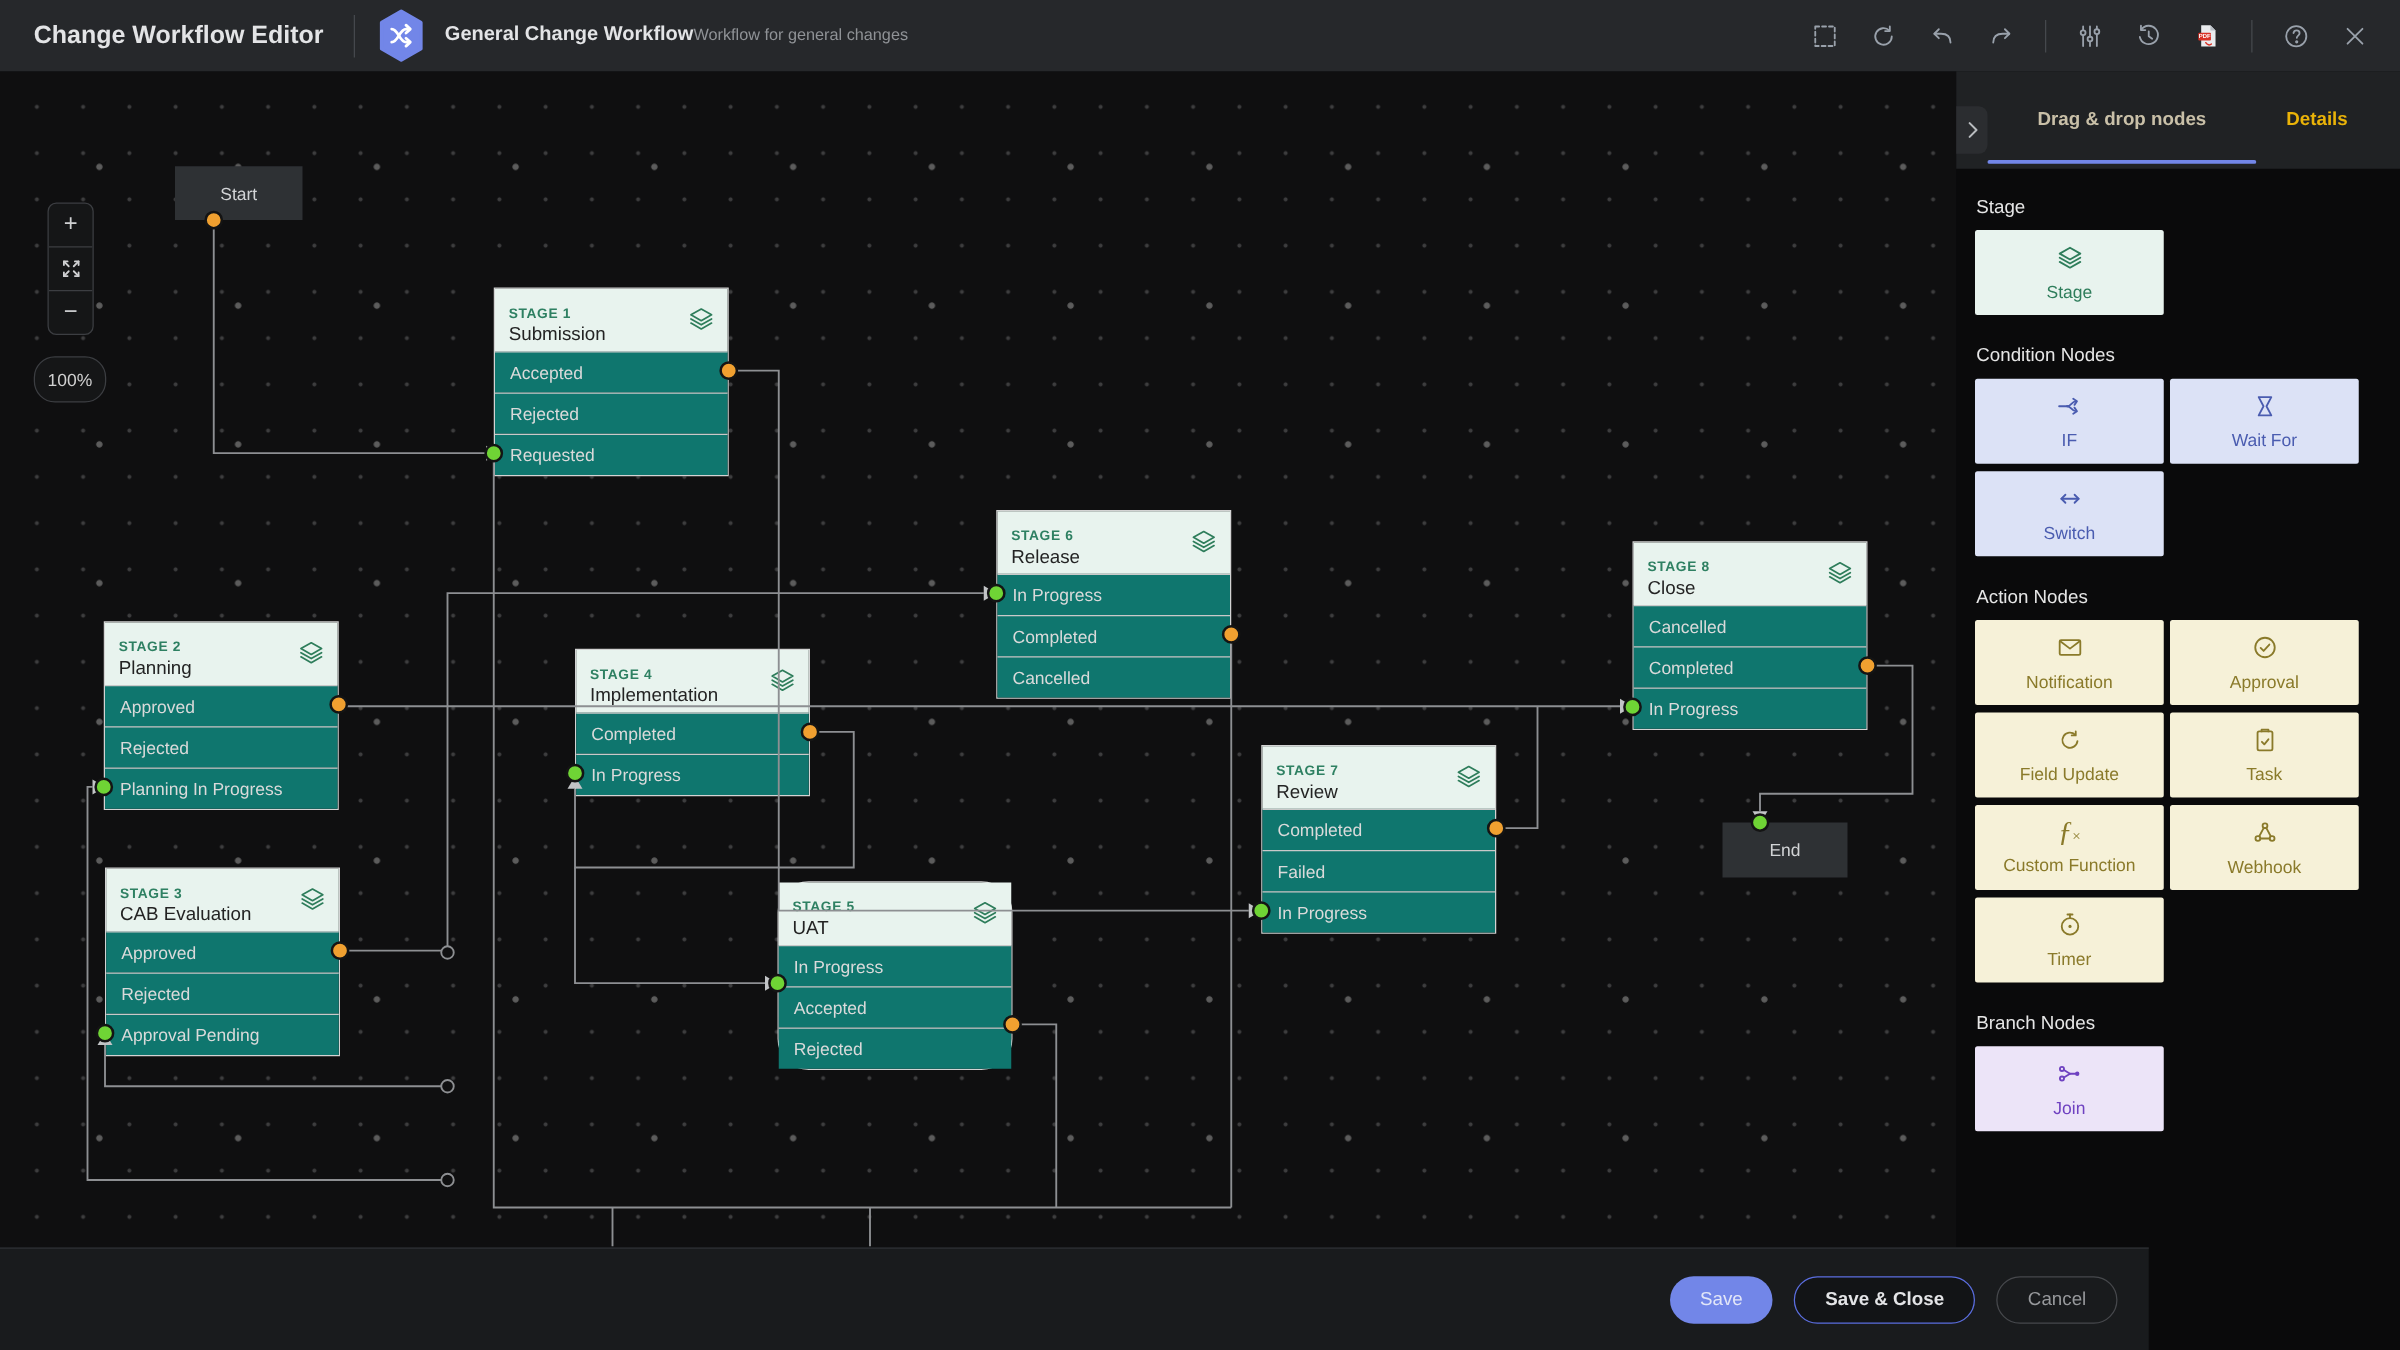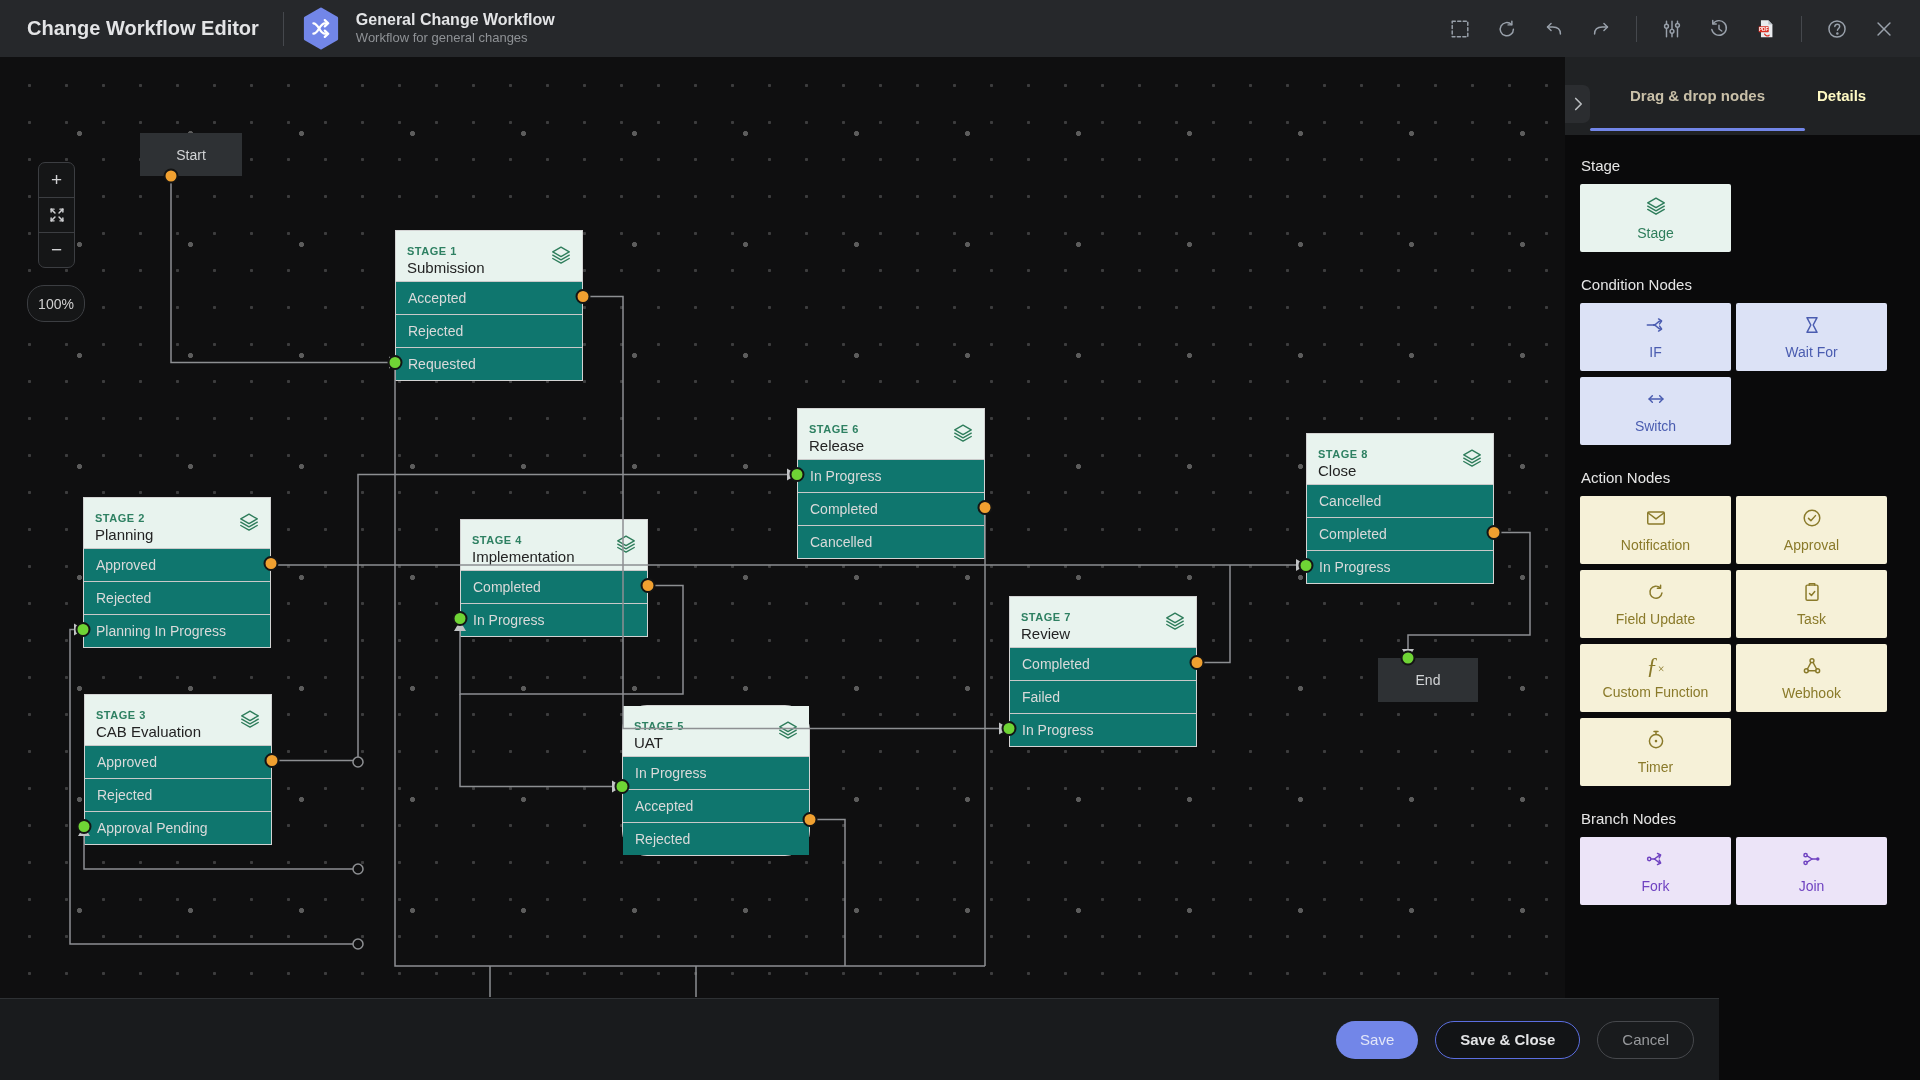--- a/index.html
+++ b/index.html
@@ -3,21 +3,21 @@
 <meta charset="utf-8">
 <style>
   html,body{margin:0;padding:0;background:#0f0f10;font-family:"Liberation Sans",sans-serif;}
   .app{position:relative;width:1920px;height:1080px;overflow:hidden;background:#0f0f10;}
 
   
   .hdr{position:absolute;left:0;top:0;width:1920px;height:57px;background:#26282b;display:flex;align-items:center;z-index:30;}
   .hdr-title{font-size:20px;font-weight:700;color:#e3e4e6;padding:0 24px 0 27px;white-space:nowrap;}
   .hdr-div{width:1px;height:34px;background:#45484d;}
   .hexwrap{margin:0 16px 0 18px;display:flex;align-items:center;}
-  .wfmeta{display:flex;flex-direction:column;line-height:1.15;}
+  .wfmeta{display:flex;line-height:1.15;}
   .wf-name{font-size:16px;font-weight:700;color:#e3e4e6;}
   .wf-desc{font-size:13px;color:#8f9296;margin-top:2px;}
   .toolbar{margin-left:auto;display:flex;align-items:center;gap:23px;padding-right:24px;color:#99a1ab;}
   .tbicon{display:flex;align-items:center;justify-content:center;width:24px;height:24px;cursor:pointer;}
   .tbsep{width:1px;height:26px;background:#45484d;}
 
   
   .canvas{position:absolute;left:0;top:57px;width:1565px;height:941px;background:#0f0f10;overflow:hidden;
     background-image:
       radial-gradient(circle,#5c5c5c 2.2px,rgba(0,0,0,0) 2.9px),
@@ -45,21 +45,21 @@
     display:flex;align-items:center;justify-content:center;color:#d0d0d0;font-size:14px;z-index:10;}
 
   
   .aside{position:absolute;left:1565px;top:57px;width:355px;height:1023px;background:#0a0a0b;z-index:20;}
   .tabbar{position:relative;height:78px;background:#202224;}
   .collapse{position:absolute;left:0;top:28px;width:25px;height:38px;background:#2b2d30;border-radius:0 7px 7px 0;
     display:flex;align-items:center;justify-content:center;color:#b9bcbf;cursor:pointer;}
   .tabs{display:flex;padding-top:30px;}
   .tab{font-size:15px;font-weight:700;cursor:pointer;}
   .tab.active{width:215px;margin-left:25px;text-align:center;color:#c9c0a8;}
-  .tab.inactive{margin-left:12px;color:#fef9c3;}
+  .tab.inactive{margin-left:24px;color:#eab308;}
   .tab-underline{position:absolute;left:25px;bottom:4px;width:215px;height:3px;background:#7286e8;border-radius:2px;}
   .panel{padding:12px 15px 0 15px;}
   .sec-title{font-size:15px;color:#e6e6e6;margin:24px 0 10px 1px;}
   .sec-title.first{margin-top:10px;}
   .tilegrid{display:grid;grid-template-columns:151px 151px;gap:6px 5px;}
   .tile{height:68px;border-radius:2px;display:flex;flex-direction:column;align-items:center;justify-content:center;gap:5px;
     font-size:14px;cursor:grab;}
   .tile.stage{background:#e8f3ee;color:#2e7d5b;}
   .tile.condition{background:#dce2f6;color:#4a5cb0;}
   .tile.action{background:#f6f1d8;color:#8a7a2a;}
@@ -456,31 +456,20 @@
                 <path d="M12 2.8v3.2"></path>
                 <circle cx="12" cy="13.2" r="1.4" fill="currentColor" stroke="none"></circle>
               </svg></span>
             <span>Timer</span>
           </div>
         </div>
         <div class="sec-title">Branch Nodes</div>
         <div class="tilegrid">
           <div class="tile branch">
             <span><svg viewBox="0 0 24 24" width="22" height="22" fill="none" stroke="currentColor" stroke-width="1.6" stroke-linecap="round" stroke-linejoin="round">
-                <circle cx="4.6" cy="12" r="1.8"></circle>
-                <path d="M6.5 12h3.8"></path>
-                <path d="M10.3 12l5.6-4.2"></path>
-                <path d="M10.3 12l5.6 4.2"></path>
-                <path d="M13.6 5.9l3.5 1.7-1.6 3.2"></path>
-                <path d="M13.6 18.1l3.5-1.7-1.6-3.2"></path>
-              </svg></span>
-            <span>Fork</span>
-          </div>
-          <div class="tile branch">
-            <span><svg viewBox="0 0 24 24" width="22" height="22" fill="none" stroke="currentColor" stroke-width="1.6" stroke-linecap="round" stroke-linejoin="round">
                 <circle cx="5" cy="7.8" r="1.8"></circle>
                 <circle cx="5" cy="16.2" r="1.8"></circle>
                 <path d="M6.7 8.7 12 12l-5.3 3.3"></path>
                 <path d="M12 12h4.6"></path>
                 <circle cx="18.3" cy="12" r="1.9" fill="currentColor" stroke="none"></circle>
               </svg></span>
             <span>Join</span>
           </div>
         </div>
       </div>

